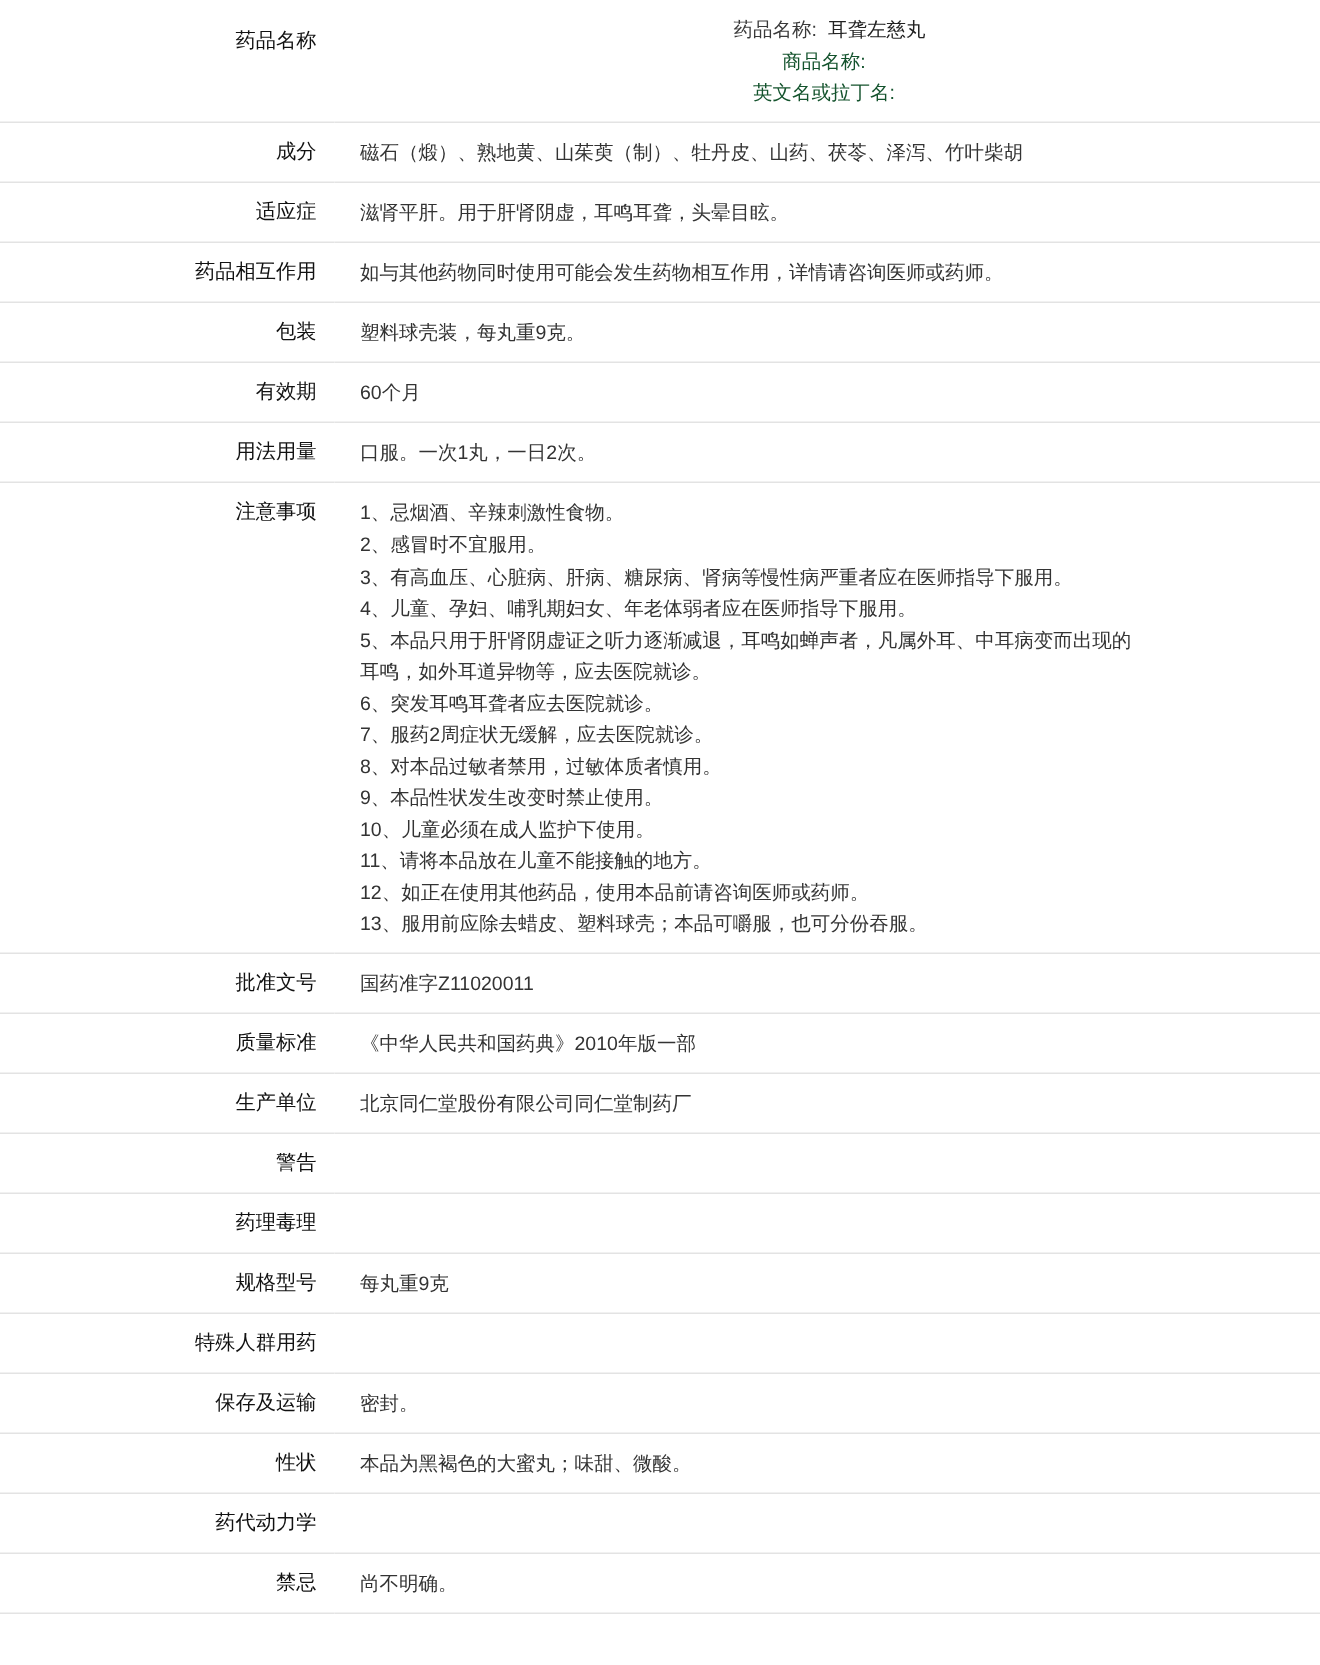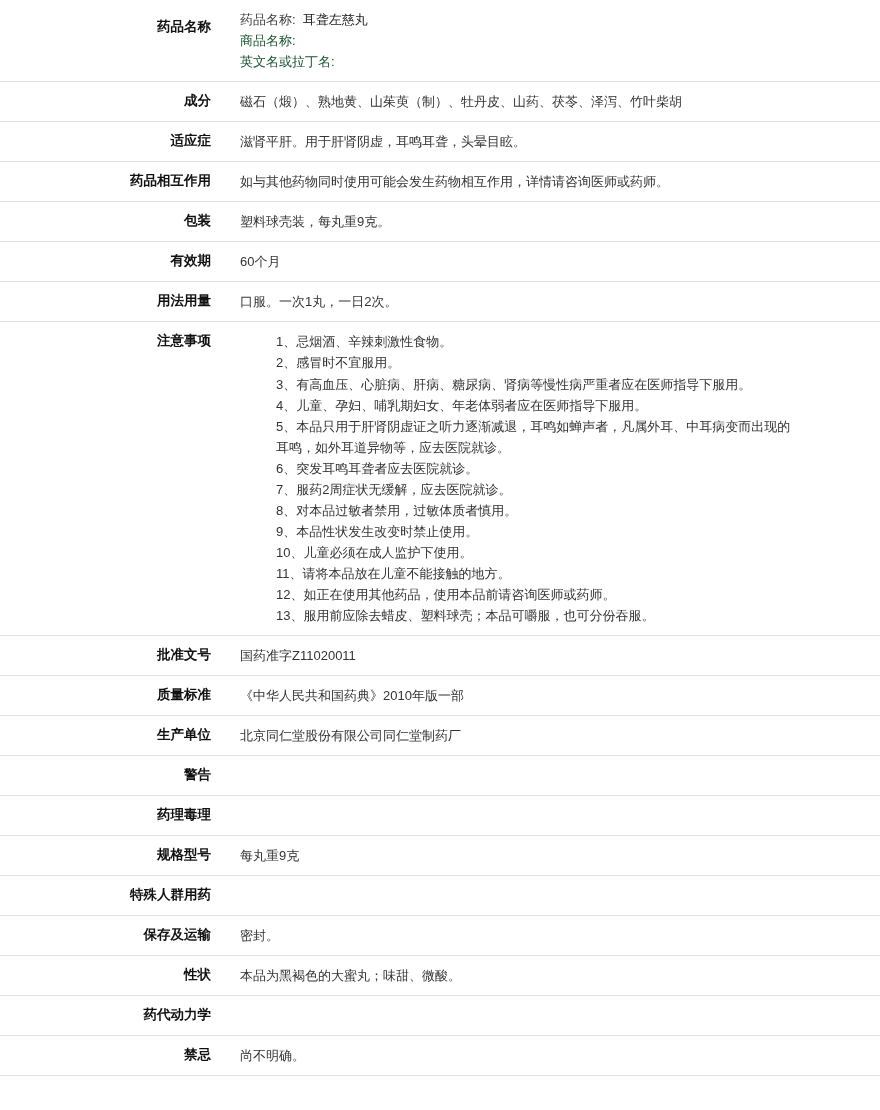--- a/index.html
+++ b/index.html
@@ -21,21 +21,21 @@
   .drug-table tr {
     border-bottom: 1px solid #e3e3e3;
   }
   .drug-table td {
     vertical-align: top;
     padding: 0;
   }
   td.label {
     width: 205px;
     text-align: right;
-    font-weight: bold;
+    font-weight: normal;
     color: #111111;
     padding: 9px 12px 9px 6px;
     line-height: 1.55;
     font-size: 13.5px;
     white-space: nowrap;
     margin-left: 24px;
   }
   td.value {
     padding: 9px 14px 9px 17px;
     line-height: 1.62;
@@ -47,29 +47,29 @@
     white-space: nowrap;
   }
   .name-line.muted {
     color: #14532d;
   }
   .name-line .v {
     color: #222222;
   }
   .notice-line {
     white-space: normal;
-    margin-left: 36px;
   }
   .empty-cell {
     min-height: 17px;
   }
   .first-row td.label {
     padding-top: 17px;
   }
   .first-row td.value {
+    text-align: center;
   }
 </style>
 </head>
 <body>
 
 <table class="drug-table">
   <tbody>
       <tr class="first-row">
         <td class="label">药品名称</td>
         <td class="value">

